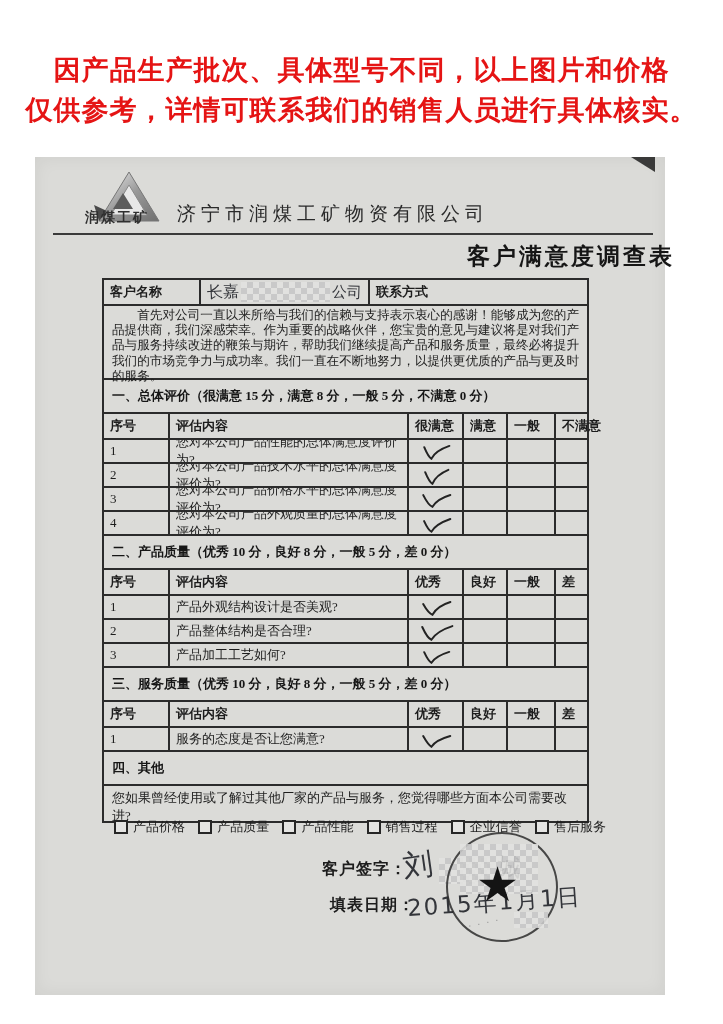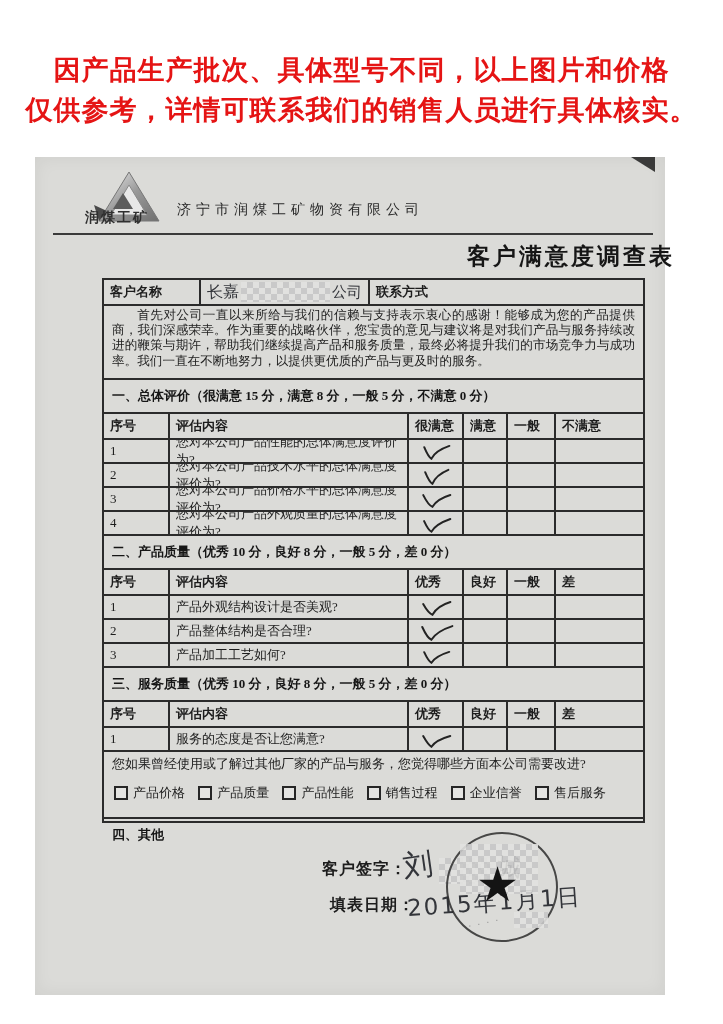--- a/index.html
+++ b/index.html
@@ -15,27 +15,27 @@
   .notice.l1{top:52px;} .notice.l2{top:92px;}
   
   .paper{position:absolute;left:35px;top:157px;width:630px;height:838px;
     background:#dbdbd8;box-shadow:inset 0 0 18px rgba(0,0,0,.06);}
   .fold{position:absolute;top:0;right:10px;width:0;height:0;
     border-left:24px solid transparent;border-top:15px solid #1f1f1f;opacity:.85;}
   
   .logo{position:absolute;left:58px;top:14px;}
   .logo-text{position:absolute;left:50px;top:52px;font-weight:bold;font-size:14px;
     color:#2f2f2f;letter-spacing:2px;white-space:nowrap;}
-  .company{position:absolute;left:142px;top:44px;font-size:14px;color:#2a2a2a;
+  .company{position:absolute;left:142px;top:44px;font-size:19px;color:#2a2a2a;
     letter-spacing:5px;white-space:nowrap;}
   .rule{position:absolute;left:18px;top:76px;width:600px;height:2px;background:#3a3a3a;}
   .title{position:absolute;left:0;top:84px;width:640px;text-align:right;
     font-size:23px;font-weight:bold;color:#161616;letter-spacing:3px;}
   
-  .doc-table{position:absolute;left:67px;top:121px;width:543px;height:545px;
+  .doc-table{position:absolute;left:67px;top:121px;width:487px;height:545px;
     border:2px solid #2b2b2b;box-sizing:border-box;background:transparent;}
   .t-row{display:grid;box-sizing:border-box;border-top:2px solid #2b2b2b;}
   .t-row.first{border-top:none;}
   .c{border-left:2px solid #2b2b2b;box-sizing:border-box;display:flex;
     align-items:center;padding:0 6px;font-size:13px;color:#1d1d1d;overflow:hidden;}
   .c.nb{border-left:none;}
   .c.ctr{justify-content:center;padding:0 2px;}
   .bold{font-weight:bold;}
   .info1{grid-template-columns:95px 169px 79px 164px;height:24px;}
   .info2{grid-template-columns:95px 249px 74px 89px;height:25px;}
@@ -253,20 +253,21 @@
             <svg width="32" height="18">
               <path d="M3 5 Q9 14 12 15 Q16 8 30 3" stroke="#232323" stroke-width="2" fill="none" stroke-linecap="round"></path>
             </svg>
           </span>
         </div>
       <div class="c"></div>
         <div class="c"></div>
         <div class="c"></div>
     </div>
 
+    <div class="t-row sec-head h22">四、其他</div>
     <div class="t-row other-row">
       <div class="question">您如果曾经使用或了解过其他厂家的产品与服务，您觉得哪些方面本公司需要改进?</div>
       <div class="opts">
         <span class="opt">
             <span class="box"></span>
             <span>产品价格</span>
           </span>
         <span class="opt">
             <span class="box"></span>
             <span>产品质量</span>
@@ -282,21 +283,20 @@
         <span class="opt">
             <span class="box"></span>
             <span>企业信誉</span>
           </span>
         <span class="opt">
             <span class="box"></span>
             <span>售后服务</span>
           </span>
       </div>
     </div>
-    <div class="t-row sec-head h22">四、其他</div>
   </div>
 
   <div class="sig-label" style="left:287px;top:702px;">客户签字：</div>
   <div style="position:absolute;left:368px;top:688px;">
     <span class="hand" style="font-size:30px;transform:rotate(-8deg);display:inline-block;">刘</span>
     <span class="mosaic" style="width:52px;height:26px;margin:0 2px;"></span>
     <span class="hand" style="font-size:24px;transform:rotate(6deg);display:inline-block;">城</span>
   </div>
   <div class="sig-label" style="left:295px;top:738px;">填表日期：</div>
   <div class="hand" style="position:absolute;left:372px;top:730px;font-size:23px;transform:rotate(-4deg);letter-spacing:2px;">2015年1月1日</div>

